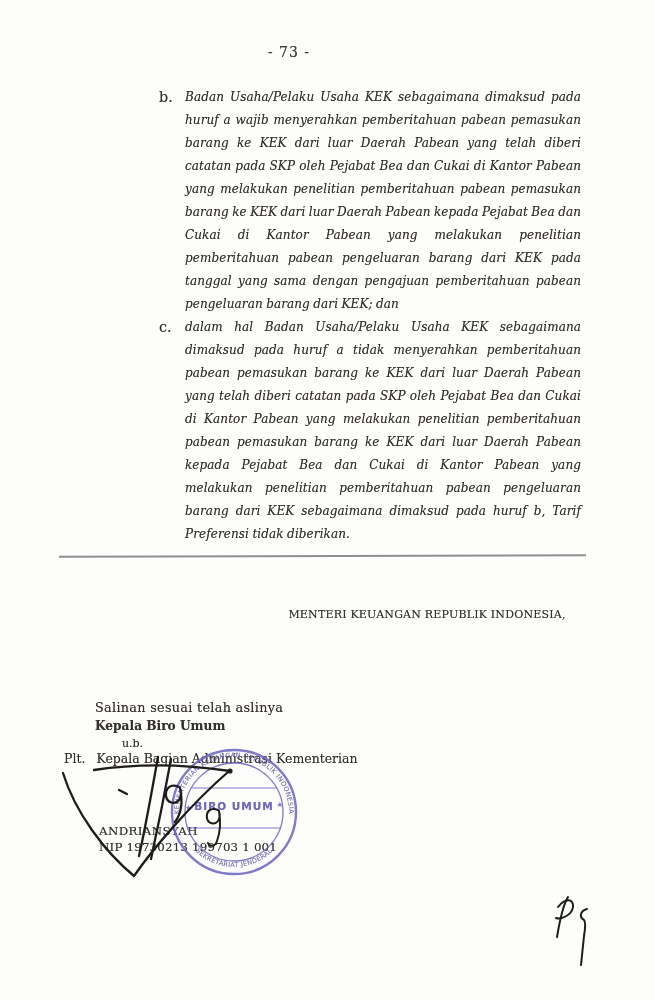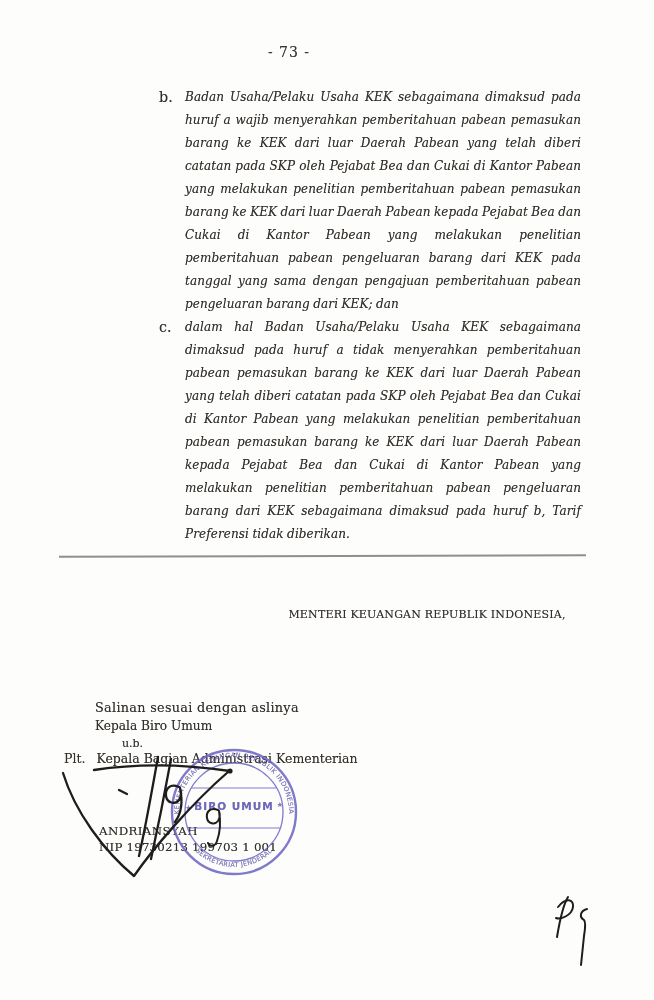--- a/index.html
+++ b/index.html
@@ -24,21 +24,21 @@
   .rule{
     position:absolute;left:59px;top:555px;width:527px;height:2px;
     background:#8f8f8f;transform:rotate(-0.15deg);
   }
   .minister{
     position:absolute;left:257px;top:604px;width:340px;text-align:center;
     font-size:11px;line-height:21.4px;letter-spacing:.2px;white-space:nowrap;color:#34302c;
   }
   .att{position:absolute;color:#34302c;white-space:nowrap;}
   .att.l1{left:95px;top:700px;font-size:12.8px;letter-spacing:.3px;}
-  .att.l2{left:95px;top:719px;font-size:12.2px;}
+  .att.l2{left:95px;top:719px;font-size:12.2px;font-weight:bold;}
   .att.l3{left:122px;top:737px;font-size:11px;}
   .att.l4{left:64px;top:751px;font-size:12.5px;}
   .att.l4 .l4txt{margin-left:11px;}
   .att.nm{left:99px;top:824px;font-size:11.8px;letter-spacing:.4px;}
   .att.nip{left:99px;top:840px;font-size:11.8px;letter-spacing:.2px;}
   .stamp{position:absolute;left:169px;top:747px;opacity:.88;}
   .stamp text{font-family:"DejaVu Sans", sans-serif;}
   .ink{position:absolute;left:0;top:0;pointer-events:none;}
 </style>
 </head>
@@ -58,21 +58,21 @@
       <p class="txt">dalam hal Badan Usaha/Pelaku Usaha KEK sebagaimana dimaksud pada huruf a tidak menyerahkan pemberitahuan pabean pemasukan barang ke KEK dari luar Daerah Pabean yang telah diberi catatan pada SKP oleh Pejabat Bea dan Cukai di Kantor Pabean yang melakukan penelitian pemberitahuan pabean pemasukan barang ke KEK dari luar Daerah Pabean kepada Pejabat Bea dan Cukai di Kantor Pabean yang melakukan penelitian pemberitahuan pabean pengeluaran barang dari KEK sebagaimana dimaksud pada huruf b, Tarif Preferensi tidak diberikan.</p>
     </div>
   </div>
 
   <div class="rule"></div>
 
   <div class="minister">
     <div>MENTERI KEUANGAN REPUBLIK INDONESIA,</div>
   </div>
 
-  <div class="att l1">Salinan sesuai dengan aslinya</div>
+  <div class="att l1">Salinan sesuai telah aslinya</div>
   <div class="att l2">Kepala Biro Umum</div>
   <div class="att l3">u.b.</div>
   <div class="att l4"><span>Plt.</span><span class="l4txt">Kepala Bagian Administrasi Kementerian</span></div>
   <div class="att nm">ANDRIANSYAH</div>
   <div class="att nip">NIP 19730213 199703 1 001</div>
 
   <svg class="stamp" width="130" height="130" viewBox="-65 -65 130 130">
     <g fill="none" stroke="#6f68c5">
       <circle r="62" stroke-width="2.4"></circle>
       <circle r="49" stroke-width="1.3"></circle>

